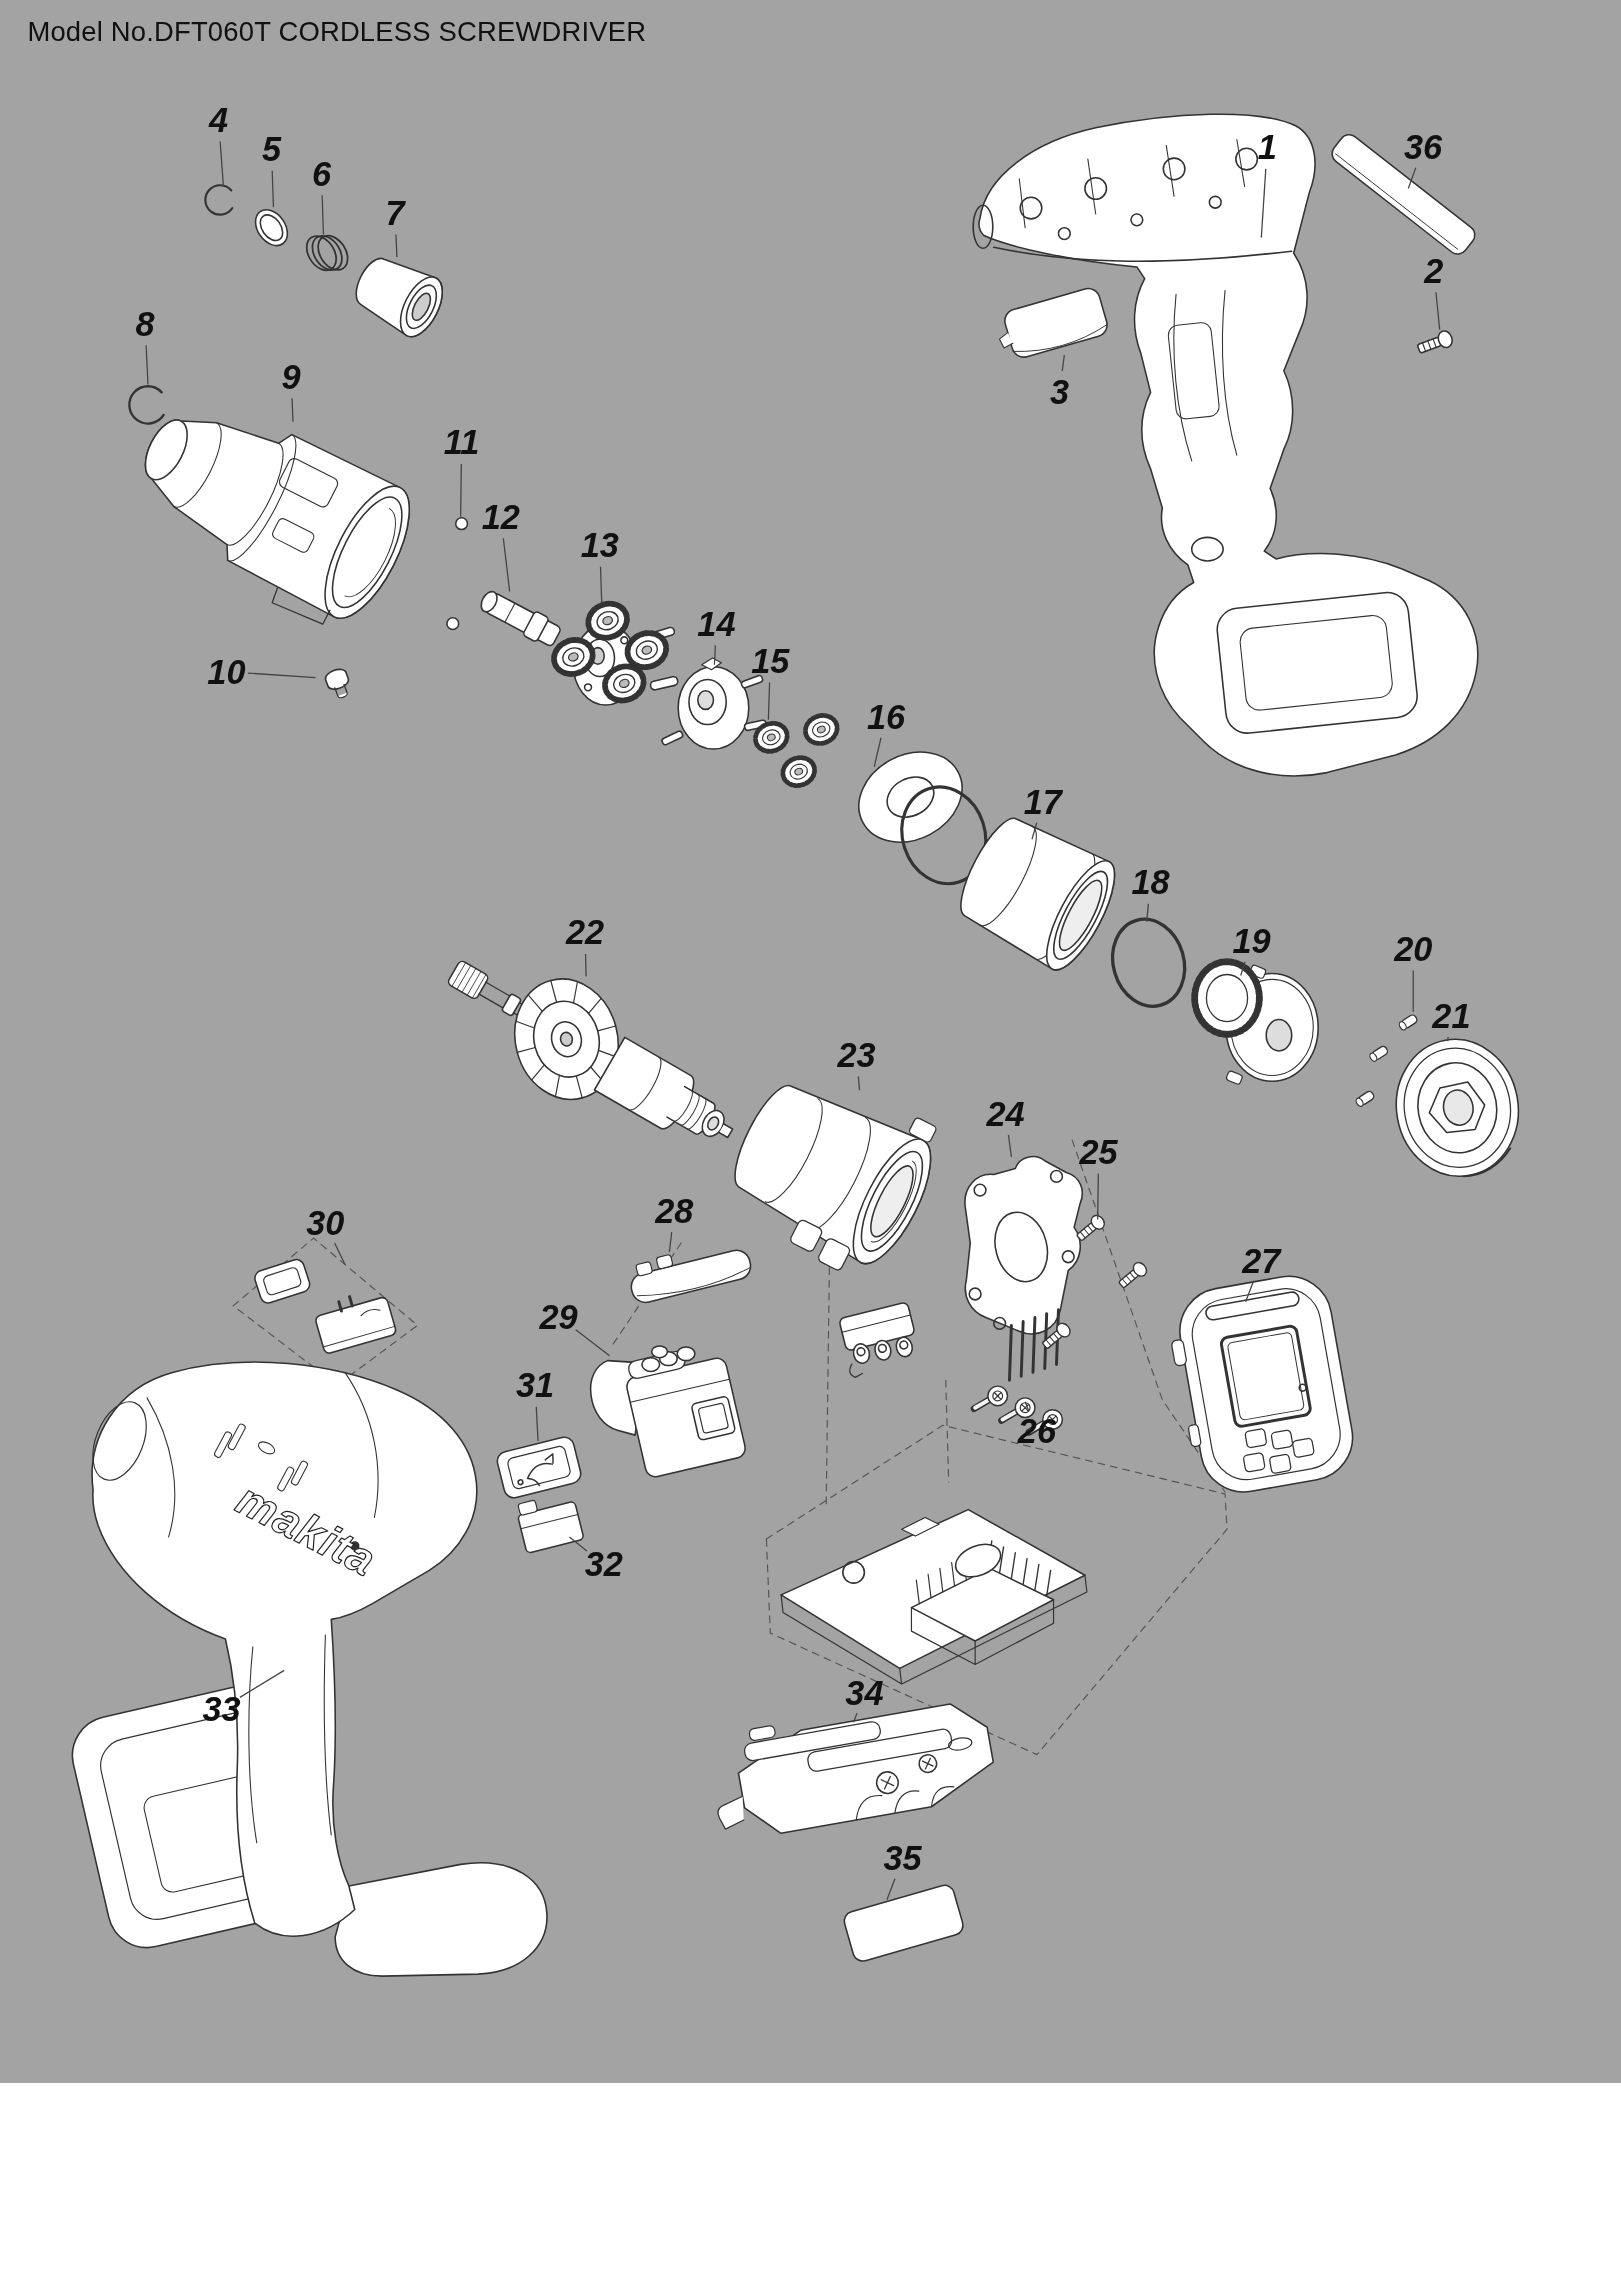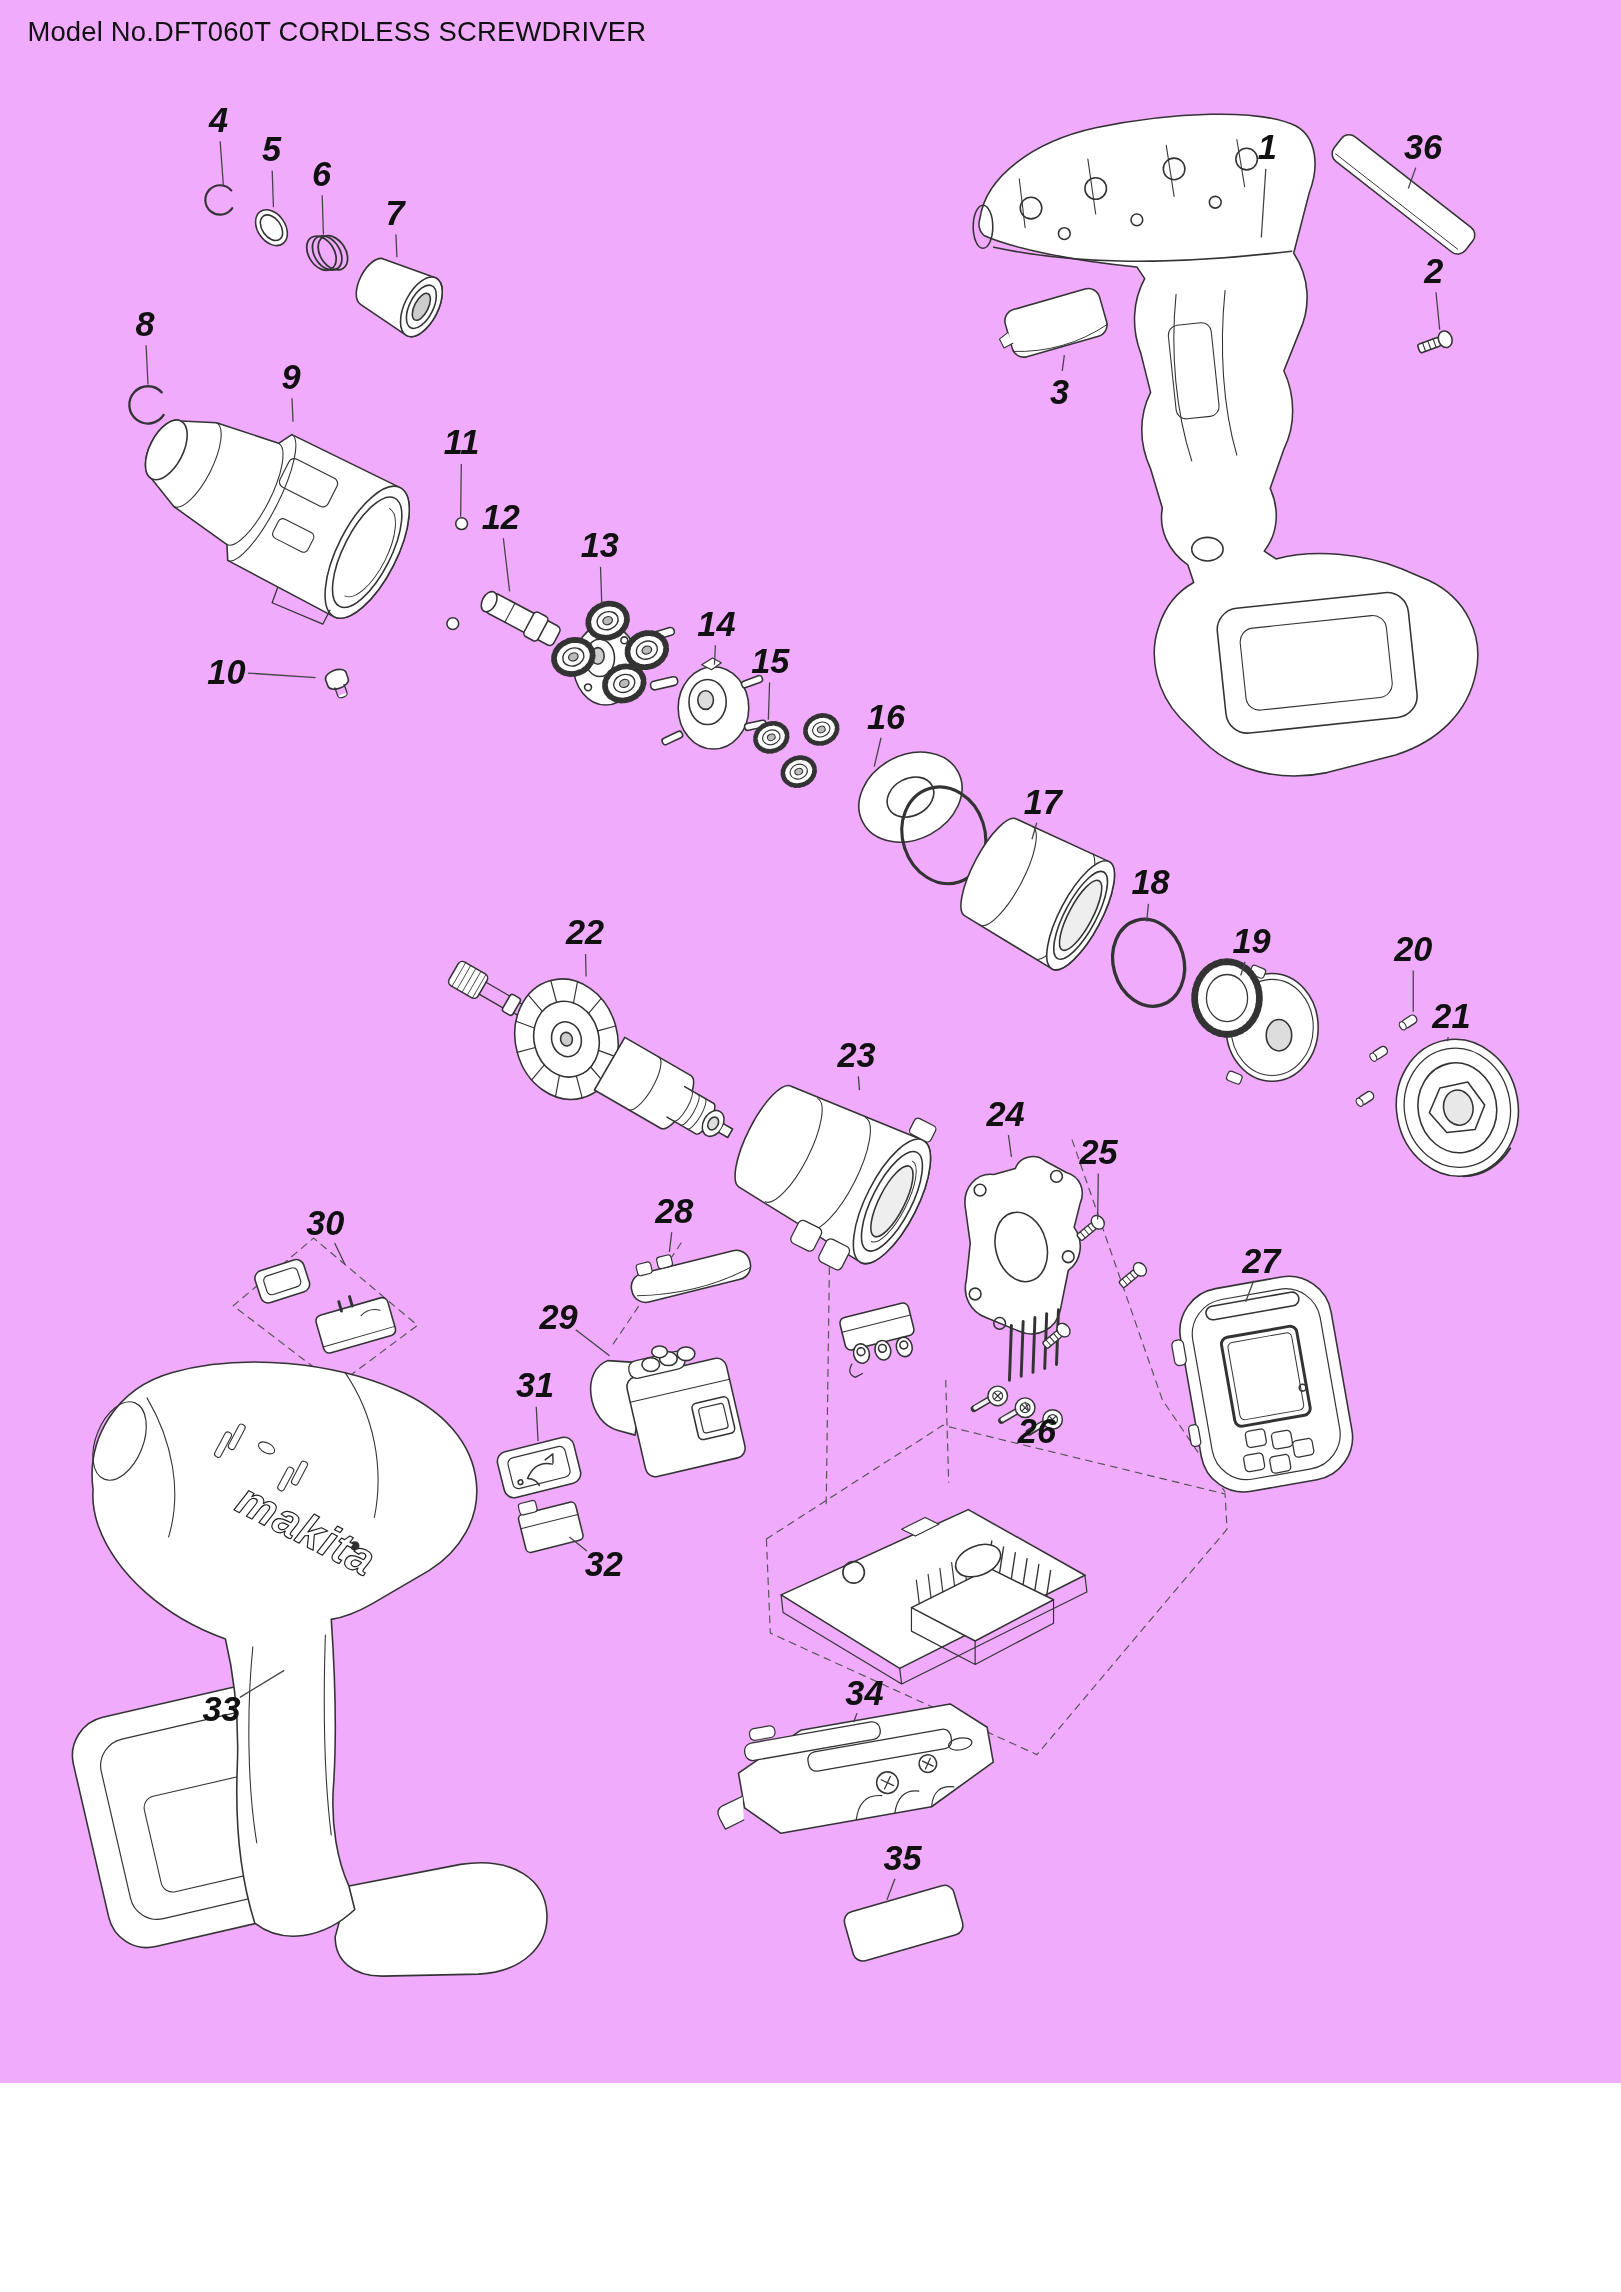--- a/index.html
+++ b/index.html
@@ -1,16 +1,16 @@
 <!DOCTYPE html>
 <html><head>
 <meta charset="utf-8">
 <style>
   html,body{margin:0;padding:0;background:#fff;}
-  .page{position:relative;width:1621px;height:2083px;background:#f0abfc;overflow:hidden;
+  .page{position:relative;width:1621px;height:2083px;background:#a3a3a3;overflow:hidden;
         font-family:"Liberation Sans",sans-serif;}
   .title{position:absolute;left:27.4px;top:15.7px;font-size:27.4px;color:#111;letter-spacing:0.2px;}
   svg{position:absolute;left:0;top:0;}
   .art{stroke:#333;fill:none;stroke-width:1.6;stroke-linejoin:round;stroke-linecap:round;}
   .callout{font-family:"Liberation Sans",sans-serif;font-style:italic;font-weight:600;
            font-size:35px;fill:#111;}
   .leader{stroke:#444;stroke-width:1.3;}
   .logo{font-family:"Liberation Sans",sans-serif;font-style:italic;font-weight:bold;
         font-size:46px;fill:#fff;stroke:#222;stroke-width:1.2;letter-spacing:1px;}
 </style>

